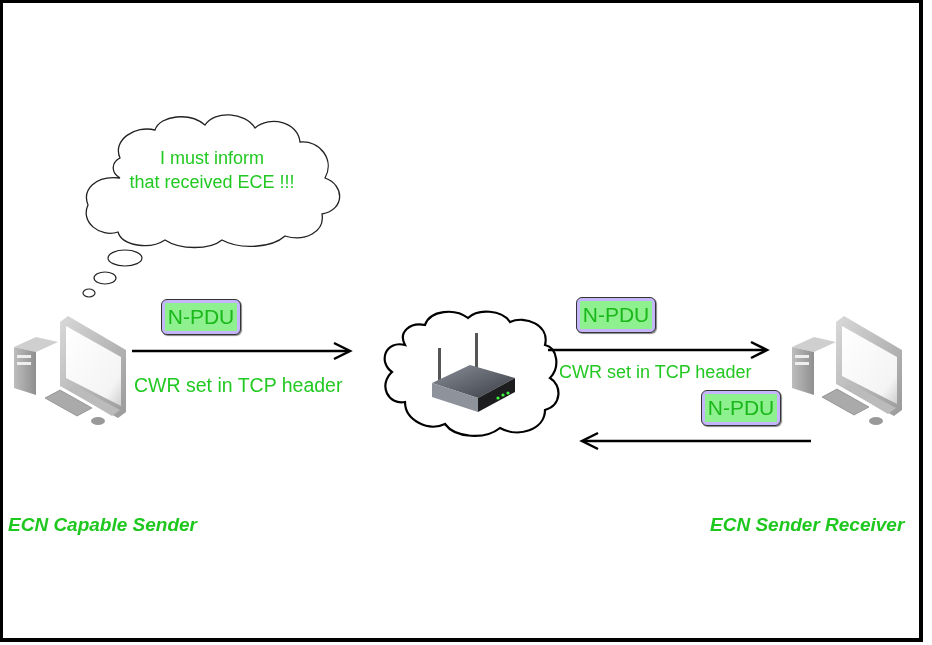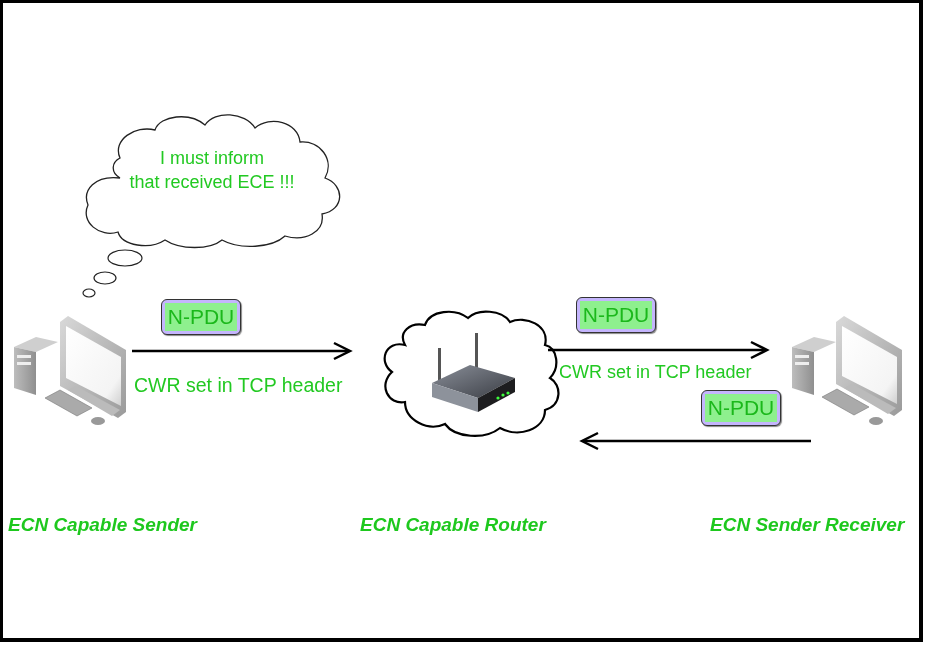--- a/index.html
+++ b/index.html
@@ -116,15 +116,14 @@
     <span>N-PDU</span>
   </div>
   <div class="pdu" style="left:701px; top:390px; width:78px;">
     <span>N-PDU</span>
   </div>
 
   <div class="txt" style="left:134px; top:374px;">CWR set in TCP header</div>
   <div class="txt" style="left:559px; top:362px; font-size:18px;">CWR set in TCP header</div>
 
   <div class="label" style="left:8px;">ECN Capable Sender</div>
-  <div class="label" style="left:360px;">ECN Capable Router</div>
   <div class="label" style="left:710px;">ECN Sender Receiver</div>
 </div>
 
 </body></html>

